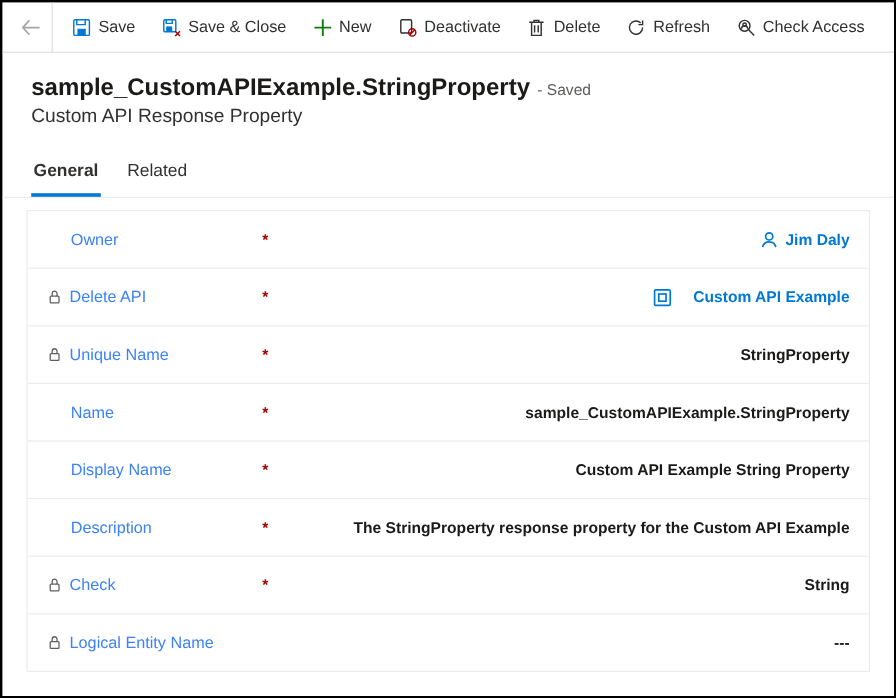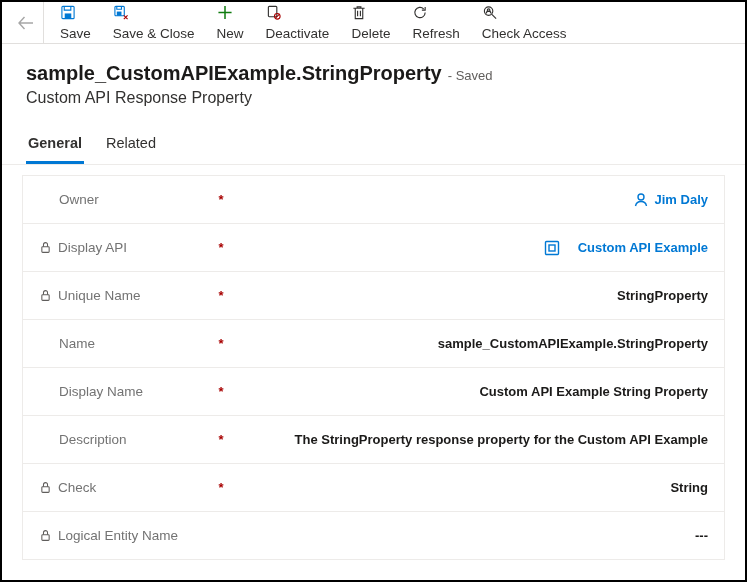--- a/index.html
+++ b/index.html
@@ -10,23 +10,23 @@
     .toolbar {
       display: flex; align-items: center; height: 42px; border-bottom: 1px solid #e1dfdd;
       padding: 0 6px; gap: 2px;
     }
     .back-btn {
       display: flex; align-items: center; justify-content: center;
       width: 36px; height: 42px; border-right: 1px solid #e1dfdd; margin-right: 4px;
       color: #a6a6a6;
     }
     .tbtn {
-      display: flex; gap: 6px;
+      display: flex; align-items: center; gap: 6px;
       height: 36px; padding: 0 10px; font-size: 13.5px; color: #323130;
-      border: none; background: transparent; cursor: pointer; flex-direction: column;
+      border: none; background: transparent; cursor: pointer;
     }
     .tbtn svg { width: 16px; height: 16px; }
 
     
     .header { padding: 18px 24px 6px 24px; }
     .title-row { display: flex; align-items: baseline; gap: 6px; flex-wrap: wrap; }
     .title { font-size: 20px; font-weight: 600; color: #1b1a19; }
     .status { font-size: 13px; color: #605e5c; }
     .subtitle { font-size: 16px; color: #323130; margin-top: 4px; }
 
@@ -35,21 +35,21 @@
     .tab { padding: 6px 2px 10px 2px; font-size: 14.5px; color: #323130; cursor: pointer; border-bottom: 3px solid transparent; }
     .tab.active { font-weight: 600; border-bottom-color: #0078d4; }
 
     
     .form { padding: 10px 20px 0 20px; }
     .form-body { border: 1px solid #edebe9; border-bottom: none; }
     .row {
       display: flex; align-items: center; min-height: 48px;
       border-bottom: 1px solid #edebe9; padding: 10px 16px;
     }
-    .label-cell { width: 175px; display: flex; align-items: center; gap: 6px; color: #737373; font-size: 13.5px; }
+    .label-cell { width: 175px; display: flex; align-items: center; gap: 6px; color: #3b82f6; font-size: 13.5px; }
     .req { color: #a80000; font-weight: 600; width: 14px; text-align: center; margin-right: 8px; }
     .value-cell { flex: 1; font-size: 13px; color: #1b1a19; font-weight: 600; display: flex; align-items: center; gap: 6px; justify-content: flex-end; }
     .value-link { color: #0078d4; font-weight: 600; margin-left: 12px; }
     .person-link { color: #0078d4; font-weight: 600; }
     .lock { color: #605e5c; width: 13px; height: 13px; flex-shrink: 0; }
     .label-cell.indent { padding-left: 20px; }
 
     .ico-person, .ico-lookup { color: #0078d4; }
   </style>
 </head>
@@ -152,21 +152,21 @@
         <span class="person-link">Jim Daly</span>
       </div>
     </div>
 
     <div class="row">
       <div class="label-cell">
         <svg class="lock" viewBox="0 0 16 16" fill="none" stroke="currentColor" stroke-width="1.3">
               <rect x="3.5" y="7" width="9" height="7" rx="1"></rect>
               <path d="M5.5 7V4.5a2.5 2.5 0 0 1 5 0V7"></path>
             </svg>
-        <span>Display API</span>
+        <span>Delete API</span>
       </div>
       <span class="req">*</span>
       <div class="value-cell">
         <svg class="ico-lookup" width="16" height="16" viewBox="0 0 16 16" fill="none" stroke="currentColor" stroke-width="1.4">
               <rect x="1.5" y="1.5" width="13" height="13" rx="1"></rect>
               <rect x="5" y="5" width="6" height="6"></rect>
             </svg>
         <span class="value-link">Custom API Example</span>
       </div>
     </div>

